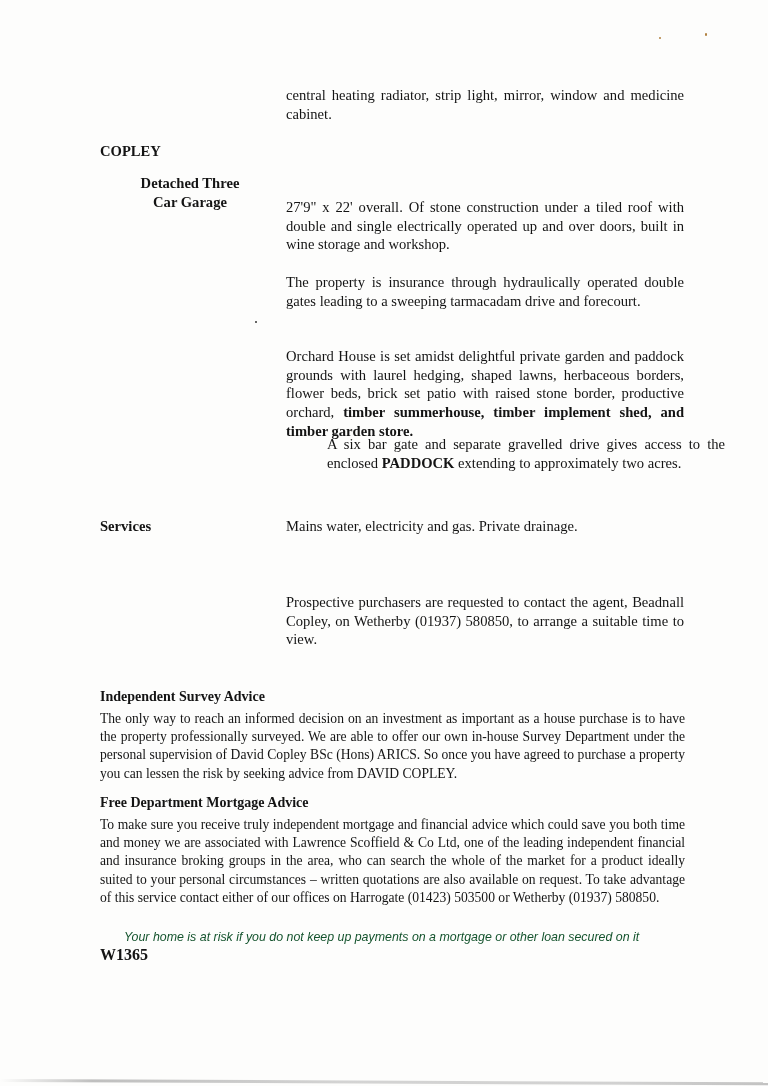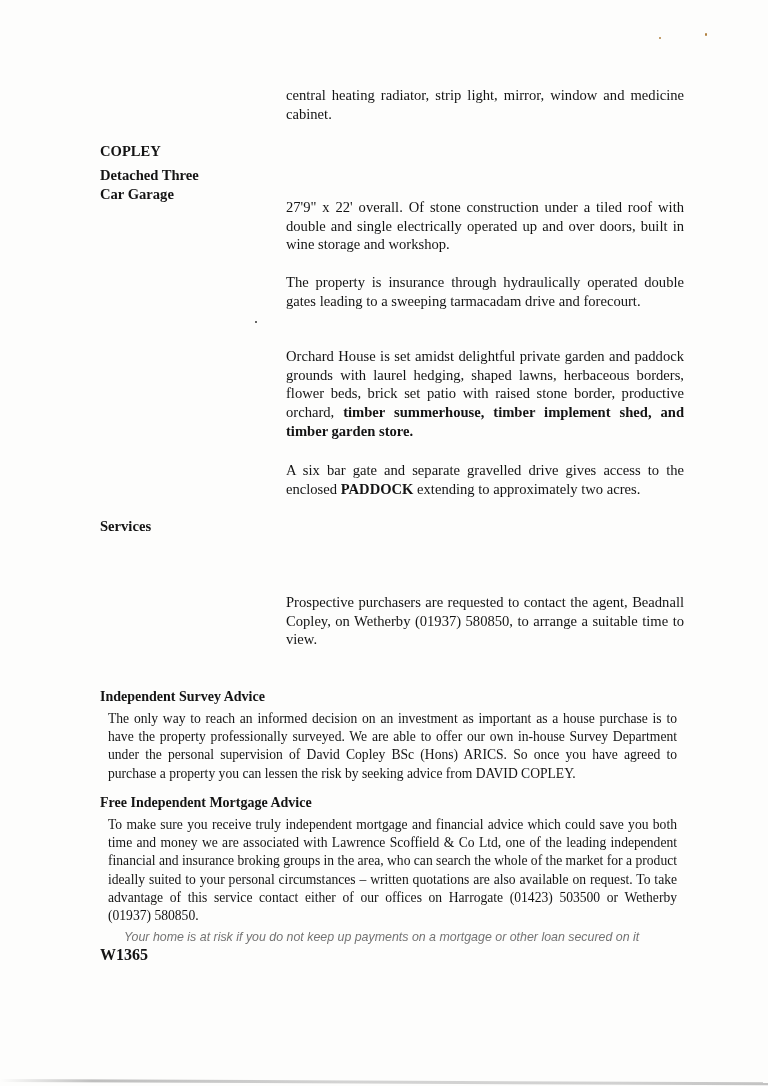--- a/index.html
+++ b/index.html
@@ -46,28 +46,28 @@
     .section-heading {
       font-weight: bold;
       font-size: 14px;
       line-height: 18px;
       margin: 0;
     }
     .small-text {
       font-size: 13.6px;
       line-height: 18.2px;
       text-align: justify;
-      margin: 8px;
+      margin: 0;
     }
     .risk-warning {
       font-family: "Liberation Sans", sans-serif;
       font-style: italic;
       font-size: 12.4px;
       line-height: 16px;
-      color: #737373;
+      color: #14532d;
       margin: 0;
       white-space: nowrap;
     }
     .ref-code {
       font-weight: bold;
       font-size: 16px;
       line-height: 18px;
       margin: 0;
     }
     b { font-weight: bold; }
@@ -101,45 +101,46 @@
 
 <div class="page">
 
   <span class="speck" style="left:659px; top:37px;"></span>
   <span class="speck" style="left:705px; top:33px; height:3px;"></span>
 
   <p class="abs body-text right-col" style="top:86px;">central heating radiator, strip light, mirror, window and medicine cabinet.</p>
 
   <p class="abs label left-col" style="top:142px;">COPLEY</p>
 
-  <div class="abs left-col" style="top:166px;">
+  <div class="abs left-col" style="top:174px;text-align:center;">
     <p class="label">Detached Three</p>
     <p class="label">Car Garage</p>
   </div>
   <p class="abs body-text right-col" style="top:198px;">27'9" x 22' overall.  Of stone construction under a tiled roof with double and single electrically operated up and over doors, built in wine storage and workshop.</p>
 
   <span class="dot" style="left:255px; top:321px;"></span>
   <p class="abs body-text right-col" style="top:273px;">The property is insurance through hydraulically operated double gates leading to a sweeping tarmacadam drive and forecourt.</p>
 
   <p class="abs body-text right-col" style="top:347px;"><span>Orchard House is set amidst delightful private garden and paddock grounds with laurel hedging, shaped lawns, herbaceous borders, flower beds, brick set patio with raised stone border, productive orchard, </span><b>timber summerhouse, timber implement shed, and timber garden store.</b></p>
 
-  <p class="abs body-text right-col" style="top:461px;"><span>A six bar gate and separate gravelled drive gives access to the enclosed </span><b>PADDOCK</b><span> extending to approximately two acres.</span></p>
+  <p class="abs body-text right-col" style="top:435px;margin-left:41px;"><span>A six bar gate and separate gravelled drive gives access to the enclosed </span><b>PADDOCK</b><span> extending to approximately two acres.</span></p>
 
   <p class="abs label left-col" style="top:517px;">Services</p>
+  <p class="abs body-text right-col" style="top:517px;">Mains water, electricity and gas.  Private drainage.</p>
 
 
   <p class="abs body-text right-col" style="top:593px;">Prospective purchasers are requested to contact the agent, Beadnall Copley, on Wetherby (01937) 580850, to arrange a suitable time to view.</p>
 
   <div class="abs" style="left:100px; top:688px; width:585px;">
     <p class="section-heading">Independent Survey Advice</p>
     <p class="small-text" style="margin-top:4px;">The only way to reach an informed decision on an investment as important as a house purchase is to have the property professionally surveyed.  We are able to offer our own in-house Survey Department under the personal supervision of David Copley BSc (Hons) ARICS.  So once you have agreed to purchase a property you can lessen the risk by seeking advice from DAVID COPLEY.</p>
   </div>
 
   <div class="abs" style="left:100px; top:794px; width:585px;">
-    <p class="section-heading">Free Independent Mortgage Advice</p>
+    <p class="section-heading">Free Department Mortgage Advice</p>
     <p class="small-text" style="margin-top:4px;">To make sure you receive truly independent mortgage and financial advice which could save you both time and money we are associated with Lawrence Scoffield &amp; Co Ltd, one of the leading independent financial and insurance broking groups in the area, who can search the whole of the market for a product ideally suited to your personal circumstances – written quotations are also available on request.  To take advantage of this service contact either of our offices on Harrogate (01423) 503500 or Wetherby (01937) 580850.</p>
   </div>
 
   <p class="abs risk-warning" style="left:124px; top:929px;">Your home is at risk if you do not keep up payments on a mortgage or other loan secured on it</p>
 
   <p class="abs ref-code" style="left:100px; top:946px;">W1365</p>
 
   <div class="scan-edge"></div>
 </div>
 

